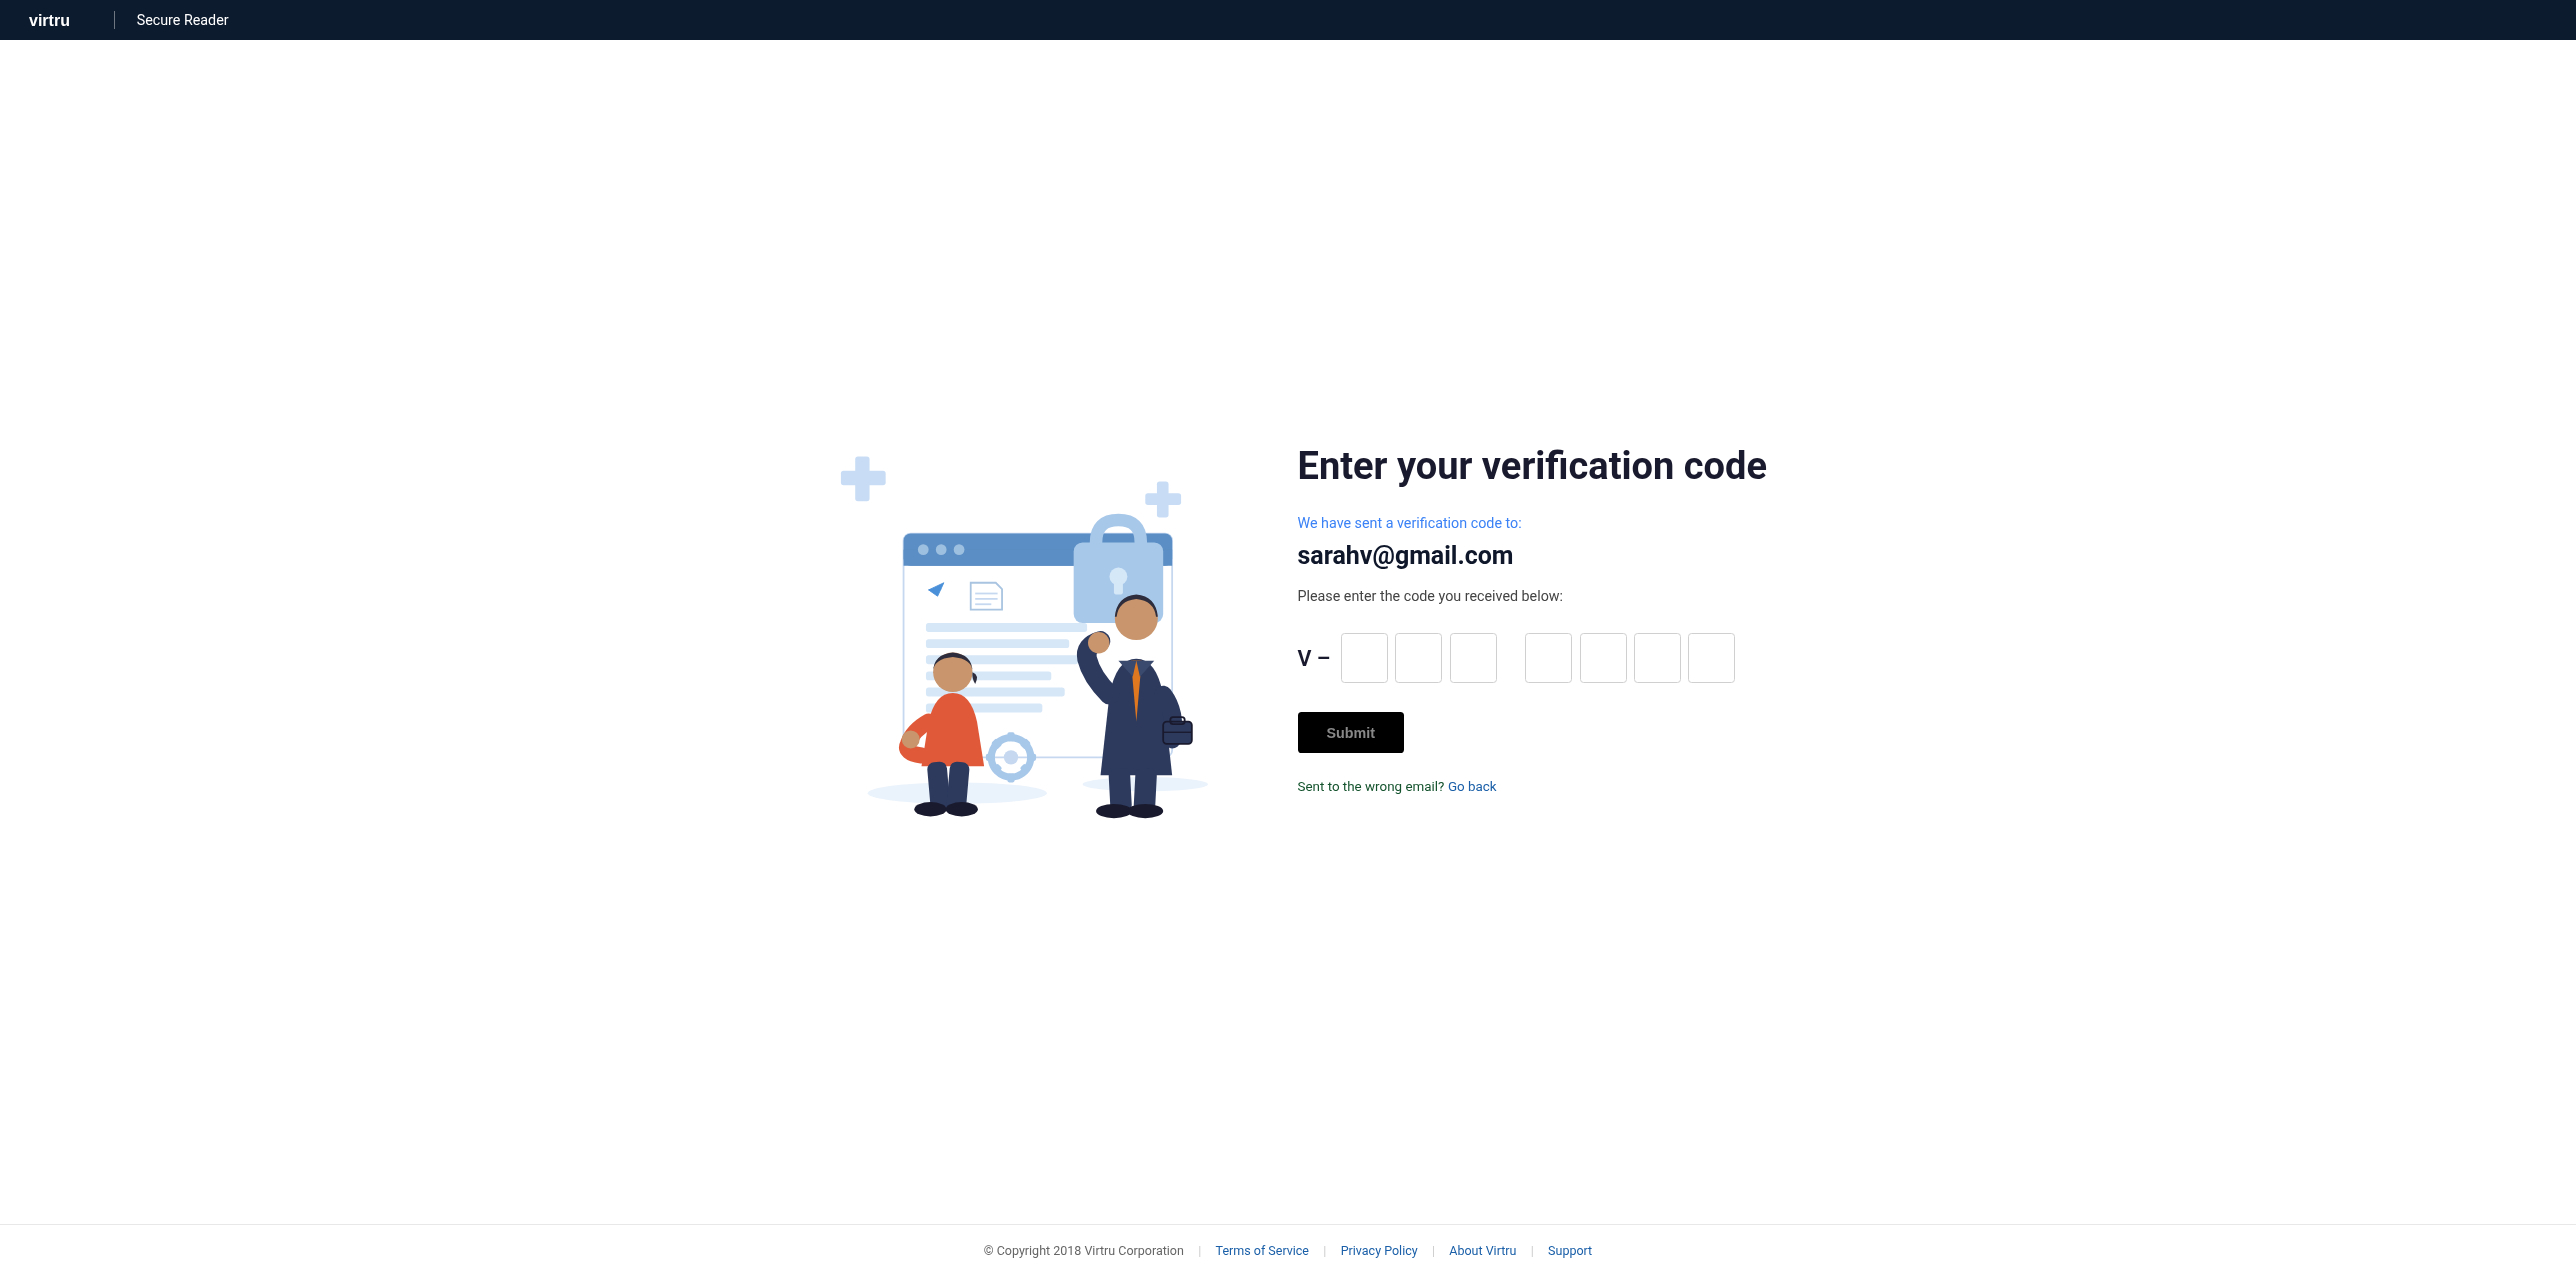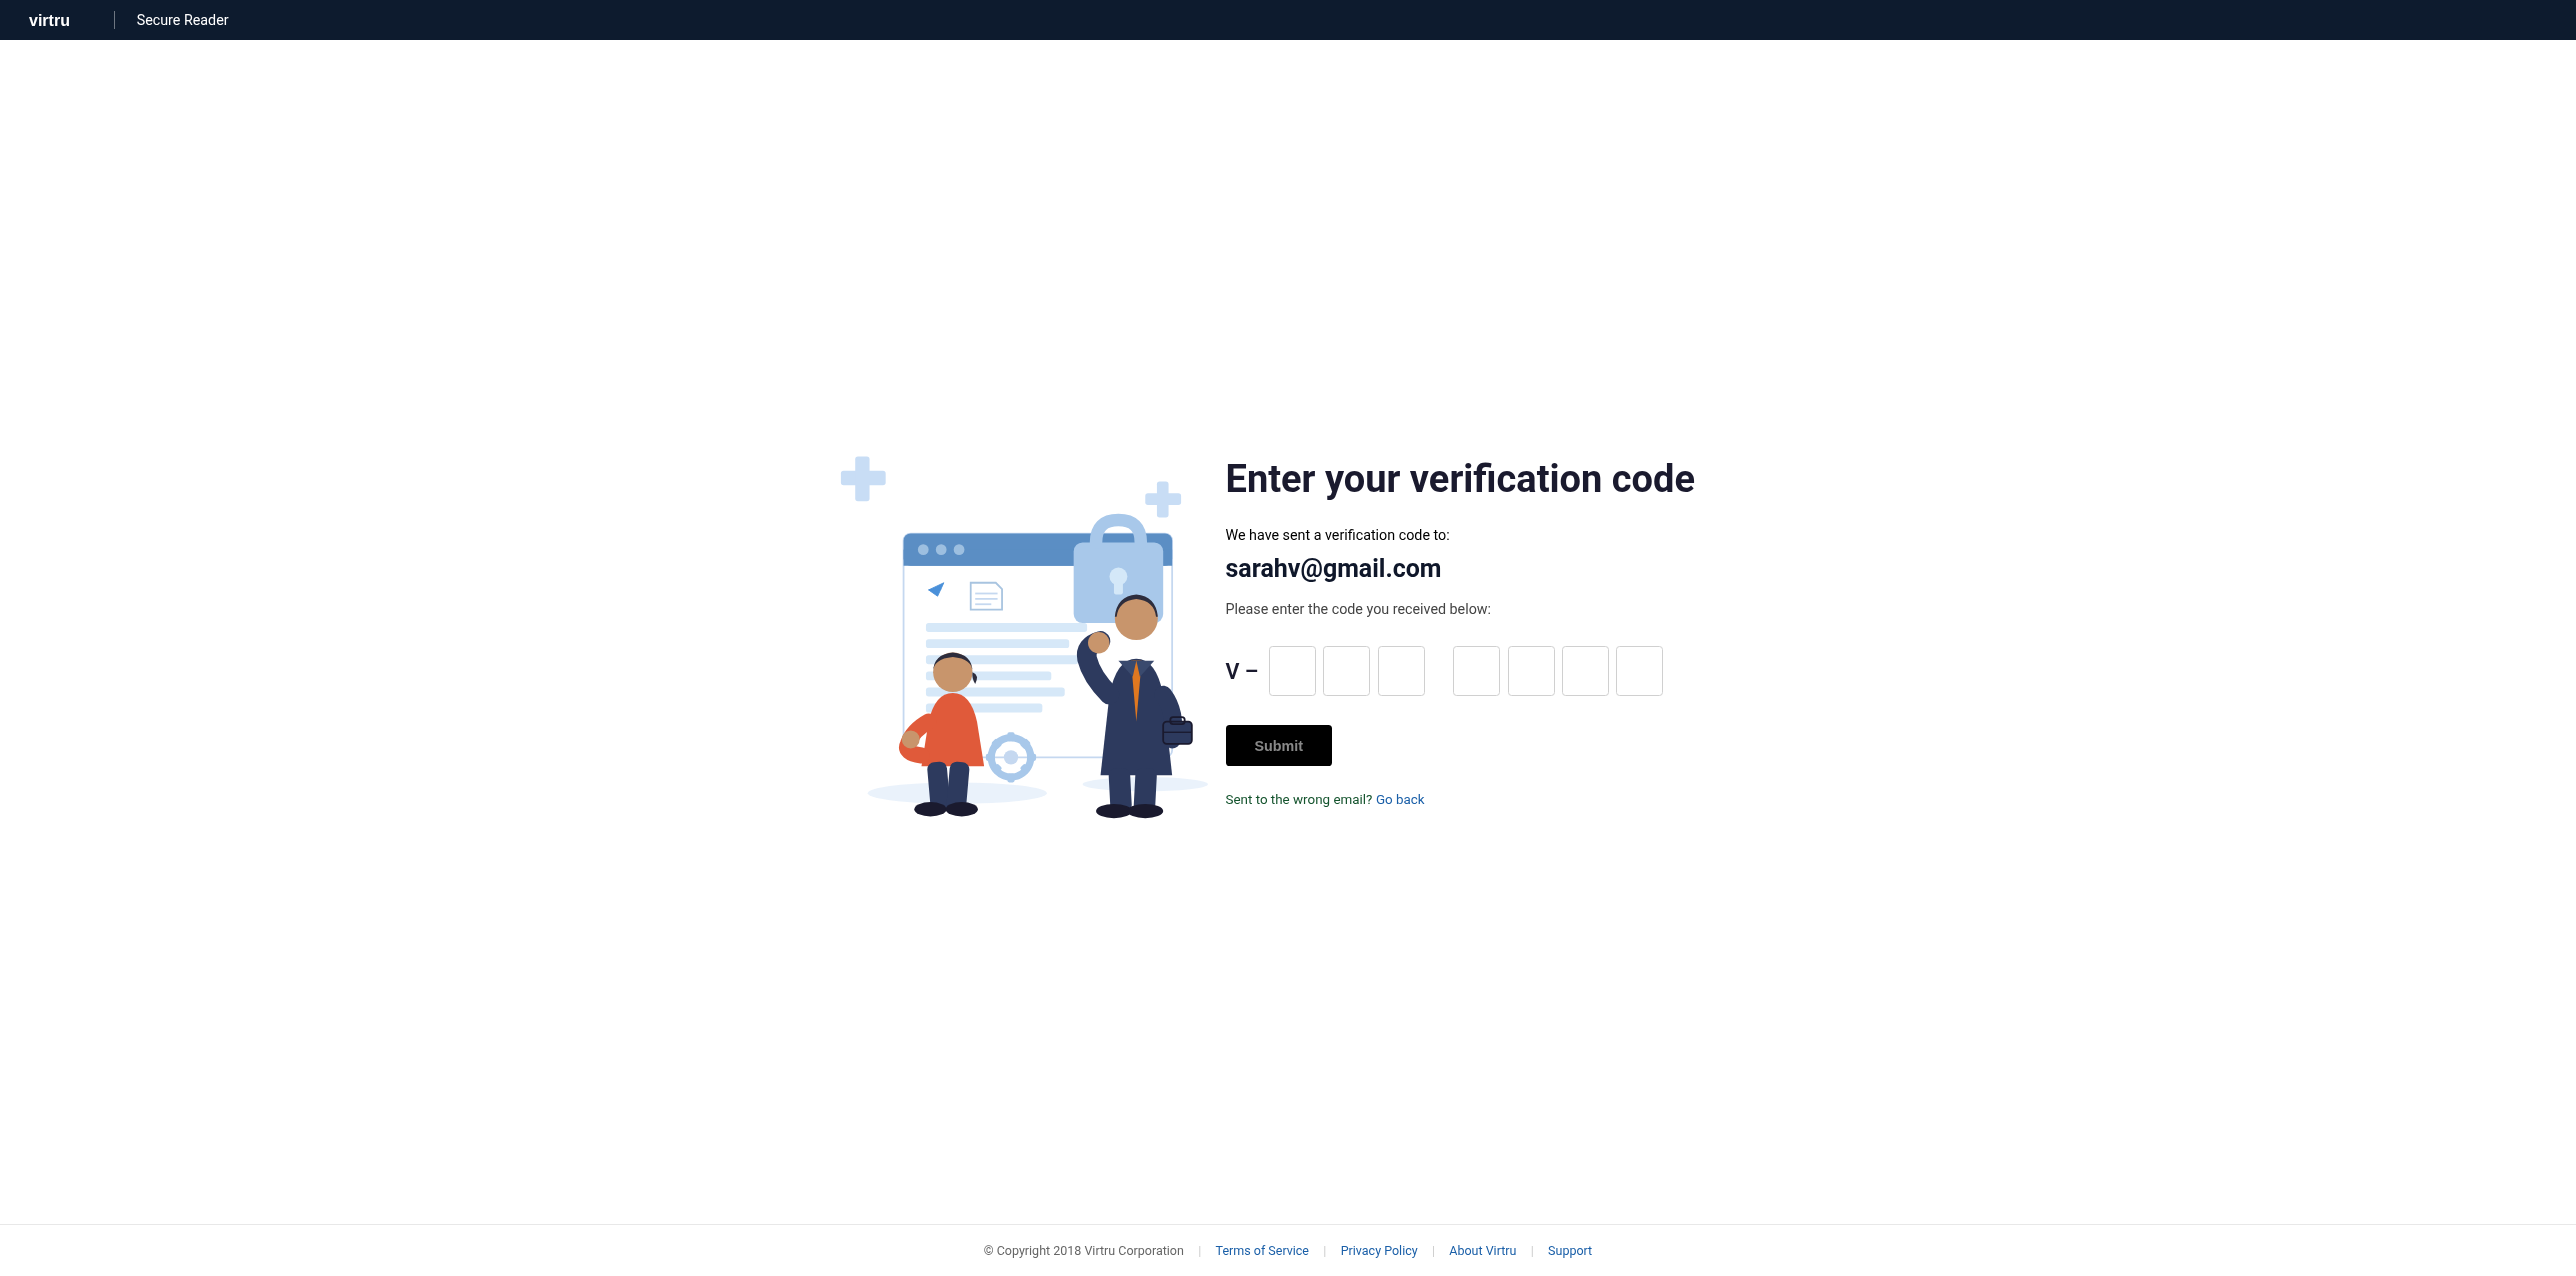--- a/index.html
+++ b/index.html
@@ -46,21 +46,22 @@
       flex: 1;
       display: flex;
       align-items: center;
       justify-content: center;
       padding: 54px 36px;
       background: white;
     }
 
     .content-wrapper {
       display: flex;
-      align-items: center;
+      align-items: flex-start;
+      gap: 72px;
       max-width: 985px;
       width: 100%;
     }
 
     
     .illustration {
       flex-shrink: 0;
       width: 430px;
       height: 376px;
       position: relative;
@@ -75,21 +76,21 @@
     .form-title {
       font-size: 38px;
       font-weight: 700;
       color: #1a1a2e;
       margin-bottom: 25px;
       line-height: 1.2;
     }
 
     .form-subtitle {
       font-size: 14.3px;
-      color: #000000;
+      color: #3b82f6;
       margin-bottom: 10.7px;
     }
 
     .email-display {
       font-size: 25px;
       font-weight: 700;
       color: #0f172a;
       margin-bottom: 18px;
     }
 

